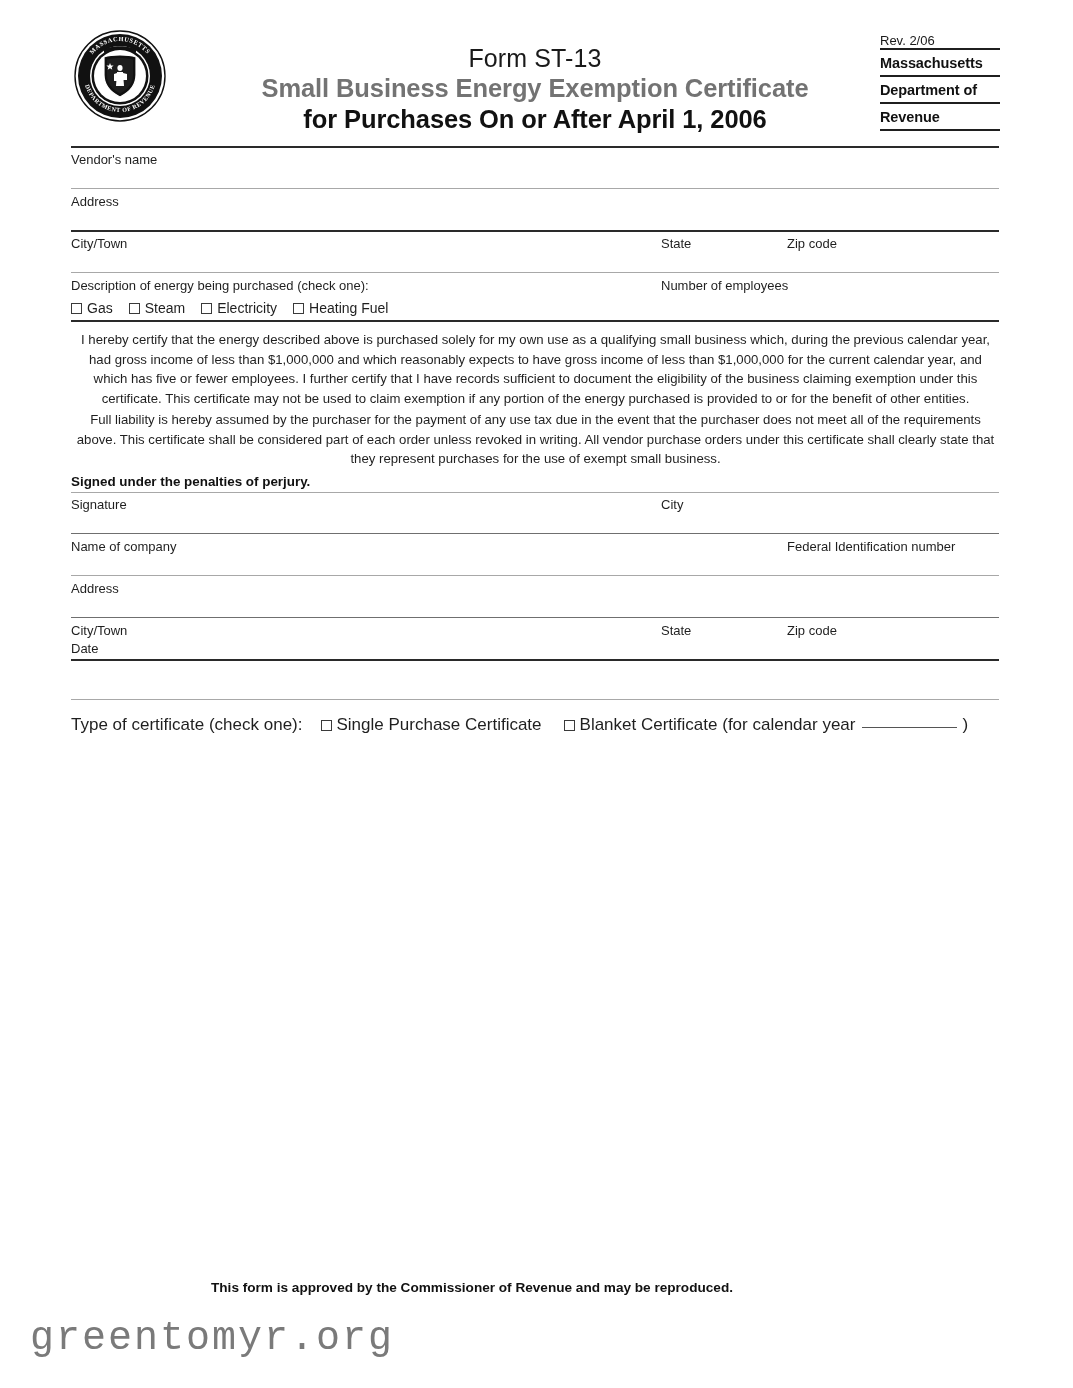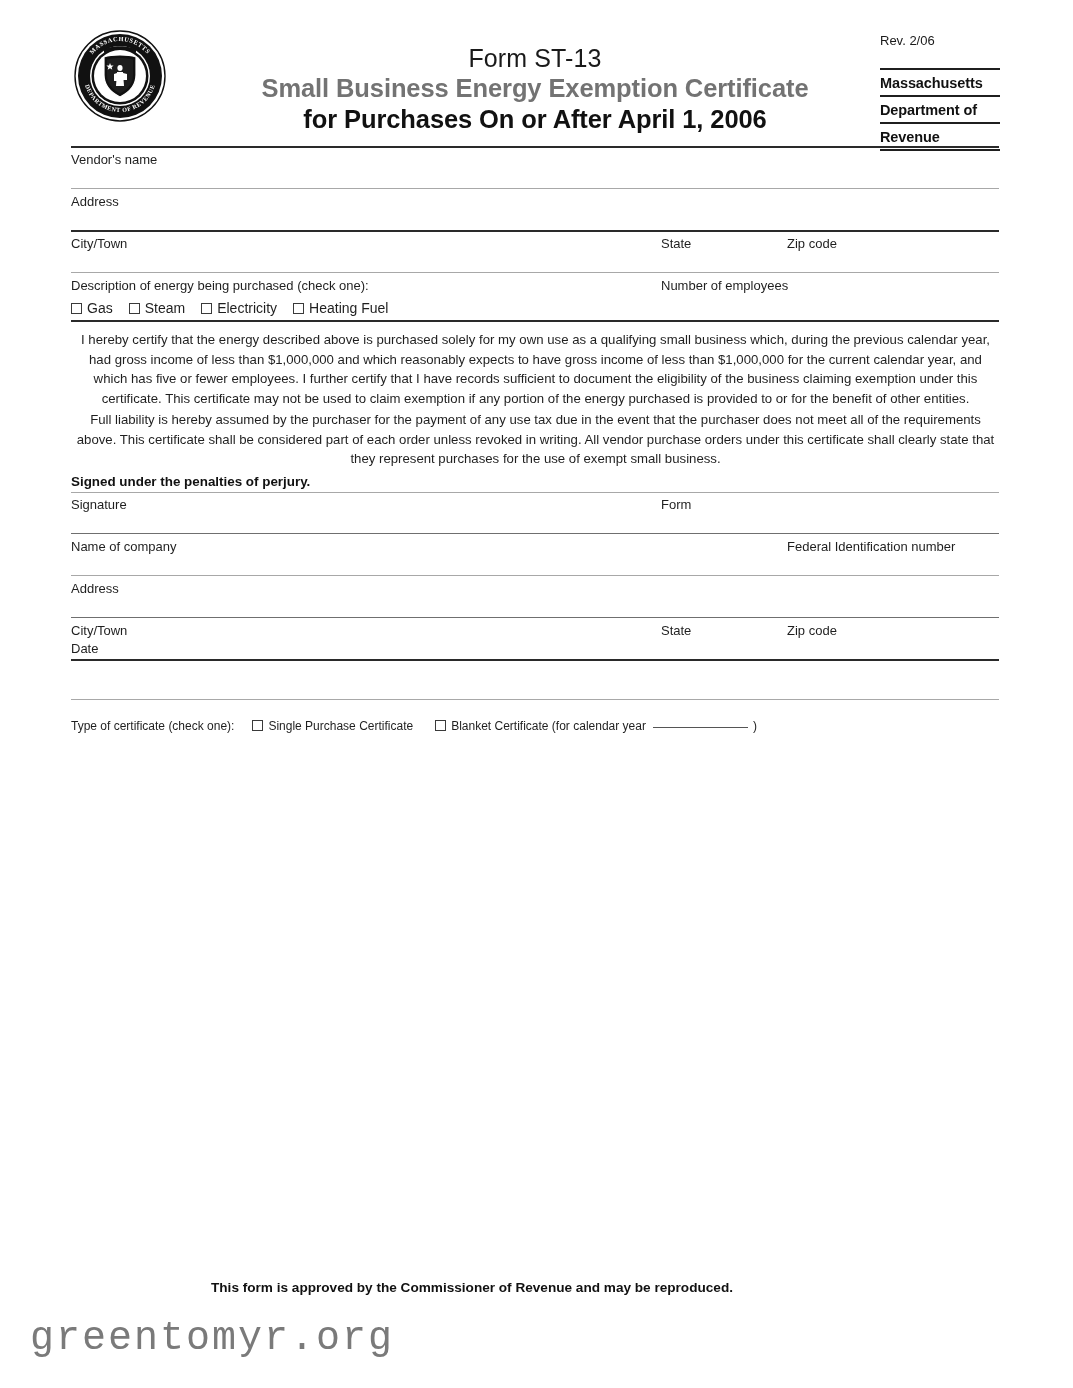--- a/index.html
+++ b/index.html
@@ -69,21 +69,21 @@
   .rev-block {
     position: absolute;
     left: 880px;
     top: 33px;
     width: 120px;
   }
   .rev-label {
     font-size: 13px;
     font-weight: 400;
     color: #1a1a1a;
-    padding-bottom: 20px;
+    padding-bottom: 0;
   }
   .rev-rule {
     border-top: 2px solid #1f1f1f;
     height: 0;
   }
   .rev-item {
     font-size: 14.5px;
     font-weight: 700;
     color: #111111;
     padding: 5px 0 4px 0;
@@ -149,21 +149,21 @@
     font-size: 13.4px;
     font-weight: 700;
     color: #111111;
   }
 
   
   .certtype {
     position: absolute;
     left: 71px;
     top: 715px;
-    font-size: 12px;
+    font-size: 17px;
     color: #1f1f1f;
     white-space: nowrap;
   }
   .certtype .lbl { margin-right: 18px; }
   .certtype .opt { margin-right: 22px; }
   .yearblank {
     display: inline-block;
     width: 95px;
     border-bottom: 1.6px solid #555555;
     height: 12px;
@@ -270,21 +270,21 @@
     <span class="energy-opt"><span class="cbox"></span><span>Gas</span></span><span class="energy-opt"><span class="cbox"></span><span>Steam</span></span><span class="energy-opt"><span class="cbox"></span><span>Electricity</span></span><span class="energy-opt"><span class="cbox"></span><span>Heating Fuel</span></span>
   </div>
   <div class="rule dark" style="top:320px"></div>
 
   <div class="para" style="top:330px">I hereby certify that the energy described above is purchased solely for my own use as a qualifying small business which, during the previous calendar year, had gross income of less than $1,000,000 and which reasonably expects to have gross income of less than $1,000,000 for the current calendar year, and which has five or fewer employees. I further certify that I have records sufficient to document the eligibility of the business claiming exemption under this certificate. This certificate may not be used to claim exemption if any portion of the energy purchased is provided to or for the benefit of other entities.</div>
   <div class="para" style="top:410px">Full liability is hereby assumed by the purchaser for the payment of any use tax due in the event that the purchaser does not meet all of the requirements above. This certificate shall be considered part of each order unless revoked in writing. All vendor purchase orders under this certificate shall clearly state that they represent purchases for the use of exempt small business.</div>
   <div class="perjury" style="top:474px">Signed under the penalties of perjury.</div>
 
   <div class="rule light" style="top:492px"></div>
   <div class="fieldlabel" style="left:71px; top:497px">Signature</div>
-  <div class="fieldlabel" style="left:661px; top:497px">Form</div>
+  <div class="fieldlabel" style="left:661px; top:497px">City</div>
 
   <div class="rule mid" style="top:533px"></div>
   <div class="fieldlabel" style="left:71px; top:539px">Name of company</div>
   <div class="fieldlabel" style="left:787px; top:539px">Federal Identification number</div>
 
   <div class="rule light" style="top:575px"></div>
   <div class="fieldlabel" style="left:71px; top:581px">Address</div>
 
   <div class="rule mid" style="top:617px"></div>
   <div class="fieldlabel" style="left:71px; top:623px">City/Town</div>

